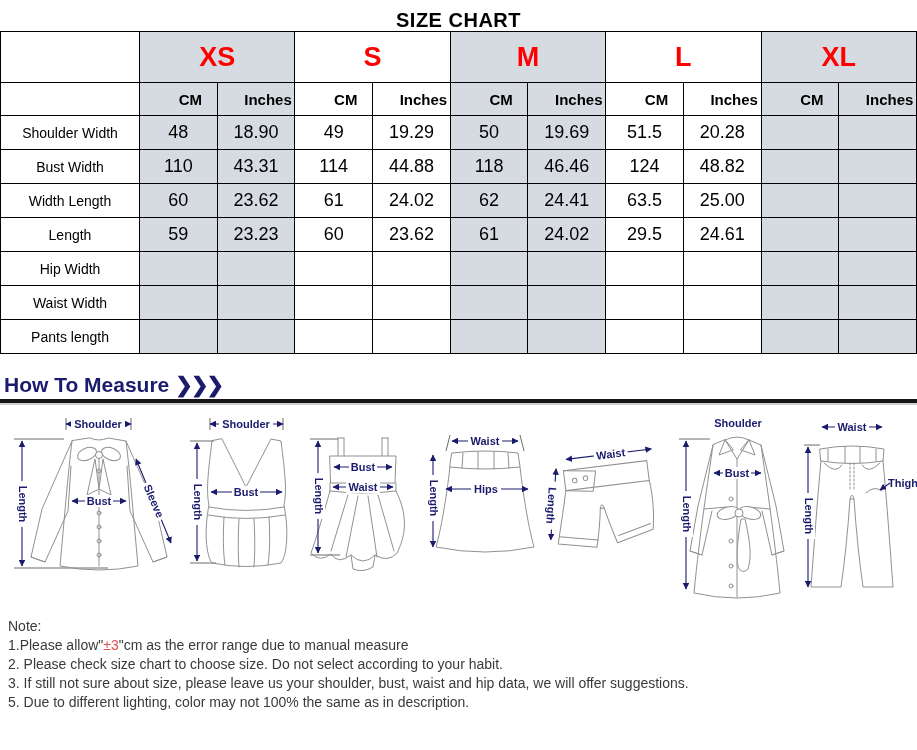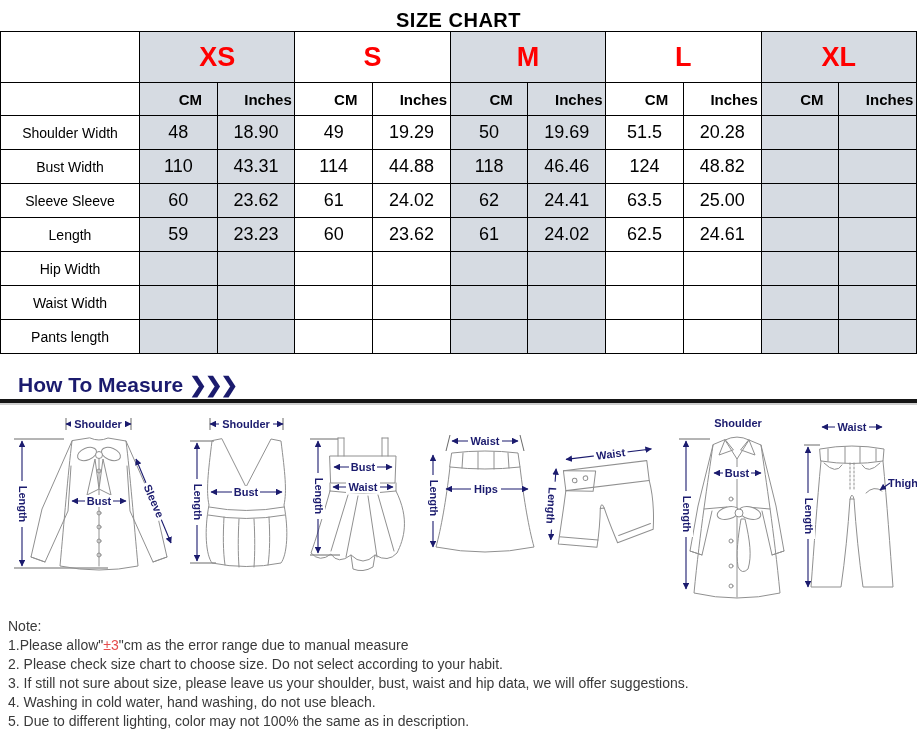--- a/index.html
+++ b/index.html
@@ -29,21 +29,21 @@
   }
   col.label-col{width:139px;}
   tr.sizes-row th{height:51px;font-size:27px;font-weight:bold;color:var(--red);}
   tr.sizes-row th.corner, tr.units-row th.corner{background:#fff;}
   tr.units-row th{height:33px;font-size:15px;font-weight:bold;color:#000;padding-left:24px;}
   tbody td{height:34px;font-size:18px;}
   tbody td.rowlabel{font-size:14px;text-align:center;}
   .shade{background:var(--shade);}
   
   .htm-heading{
-    margin:19px 0 0 18px;font-size:21px;font-weight:bold;color:var(--navy);
+    margin:19px 0 0 4px;font-size:21px;font-weight:bold;color:var(--navy);
     line-height:24px;white-space:nowrap;
   }
   .htm-heading .chev{letter-spacing:-2px;margin-left:6px;}
   .rule{height:4px;background:#161616;margin-top:2px;box-shadow:0 2px 0 #cfcfcf;}
   
   .diagrams{display:block;margin-top:8px;}
   svg .garment{stroke:var(--sketch);fill:none;stroke-width:1;stroke-linejoin:round;stroke-linecap:round;}
   svg .gfill{stroke:var(--sketch);fill:#fff;stroke-width:1;stroke-linejoin:round;}
   svg .dim{stroke:var(--navy);stroke-width:1.1;fill:none;}
   svg .tick{stroke:#6a6a6a;stroke-width:1;}
@@ -119,41 +119,41 @@
         <td>114</td>
         <td>44.88</td>
         <td class="shade">118</td>
         <td class="shade">46.46</td>
         <td>124</td>
         <td>48.82</td>
         <td class="shade"></td>
         <td class="shade"></td>
       </tr>
       <tr>
-        <td class="rowlabel">Sleeve Sleeve</td>
+        <td class="rowlabel">Width Length</td>
         <td class="shade">60</td>
         <td class="shade">23.62</td>
         <td>61</td>
         <td>24.02</td>
         <td class="shade">62</td>
         <td class="shade">24.41</td>
         <td>63.5</td>
         <td>25.00</td>
         <td class="shade"></td>
         <td class="shade"></td>
       </tr>
       <tr>
         <td class="rowlabel">Length</td>
         <td class="shade">59</td>
         <td class="shade">23.23</td>
         <td>60</td>
         <td>23.62</td>
         <td class="shade">61</td>
         <td class="shade">24.02</td>
-        <td>62.5</td>
+        <td>29.5</td>
         <td>24.61</td>
         <td class="shade"></td>
         <td class="shade"></td>
       </tr>
       <tr>
         <td class="rowlabel">Hip Width</td>
         <td class="shade"></td>
         <td class="shade"></td>
         <td></td>
         <td></td>
@@ -381,16 +381,15 @@
     <text class="dimtxt" x="903" y="76">Thigh</text>
   </g>
 </svg>
 
 <div class="notes">
   <div>Note:</div>
   <div id="note-lines">
       <div><span>1.Please allow"</span><span class="red">±3</span><span>"cm as the error range due to manual measure</span></div>
       <div><span>2. Please check size chart to choose size. Do not select according to your habit.</span></div>
       <div><span>3. If still not sure about size, please leave us your shoulder, bust, waist and hip data, we will offer suggestions.</span></div>
-      <div><span>4. Washing in cold water, hand washing, do not use bleach.</span></div>
       <div><span>5. Due to different lighting, color may not 100% the same as in description.</span></div>
     </div>
 </div>
 
 </body></html>

